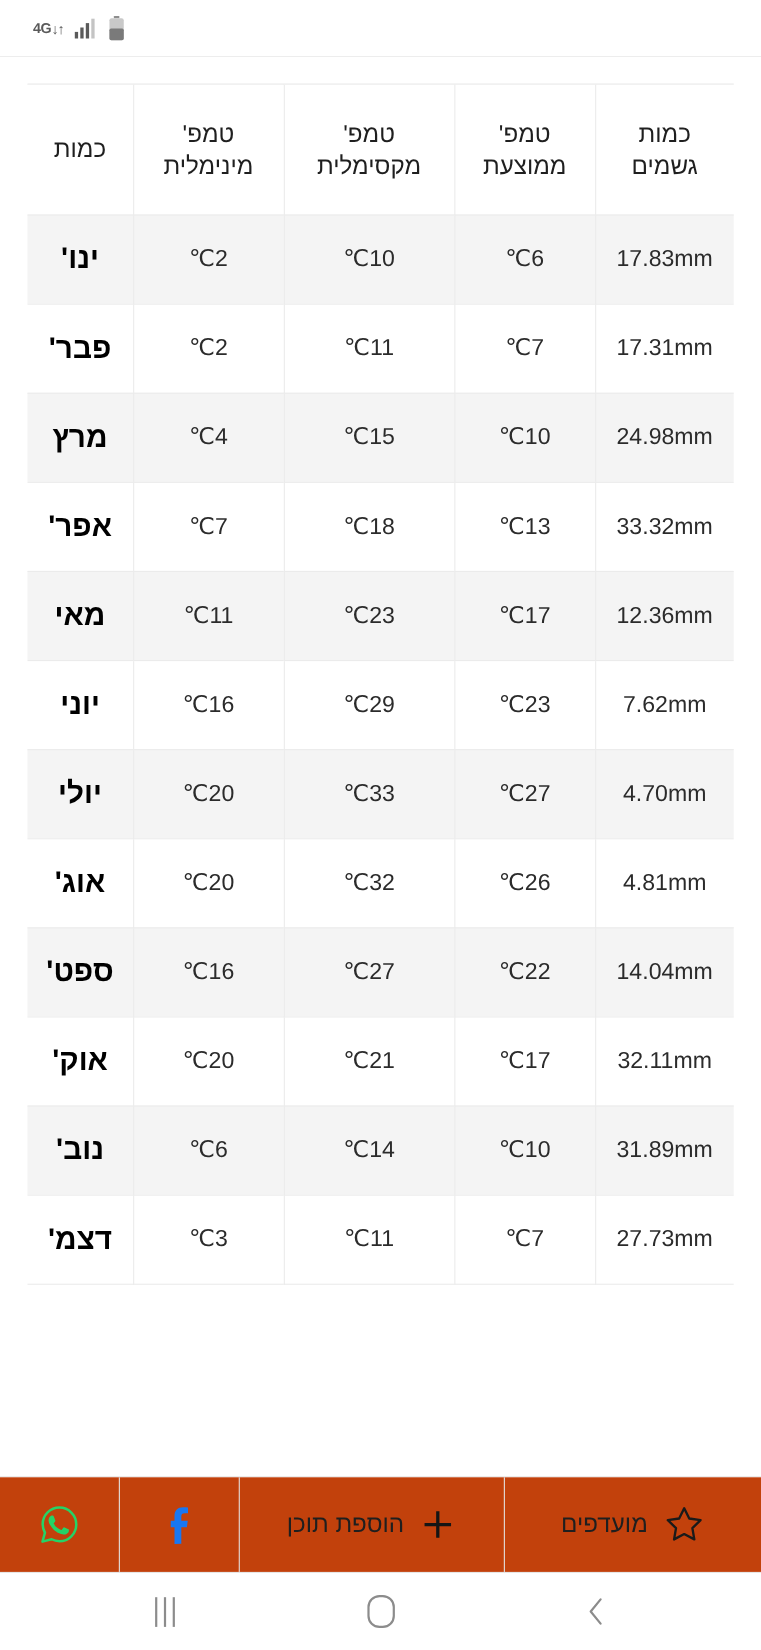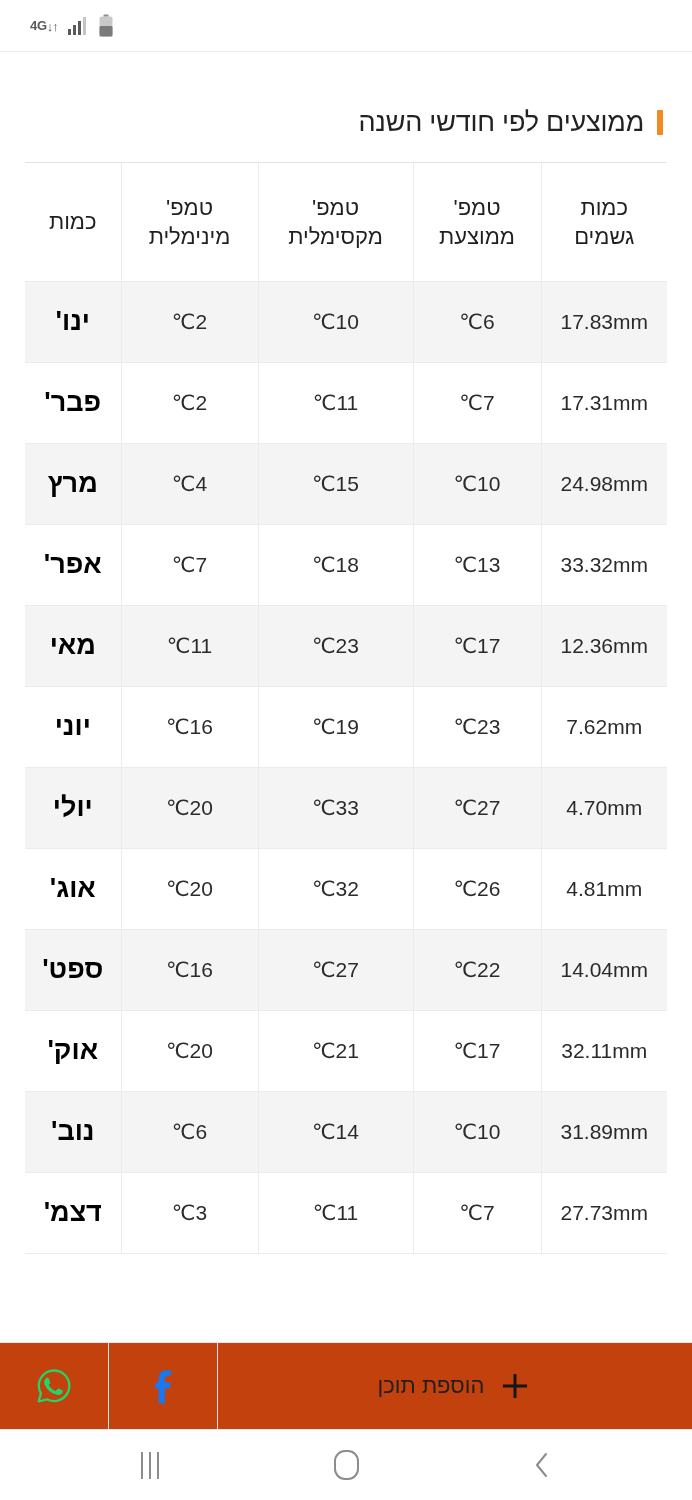--- a/index.html
+++ b/index.html
@@ -251,24 +251,20 @@
         <rect x="5.5" y="0.5" width="5" height="2.2" rx="0.6" fill="#8e8e8e"></rect>
         <rect x="1.5" y="2.5" width="13" height="20" rx="2" fill="#c9c9c9"></rect>
         <rect x="1.5" y="12" width="13" height="10.5" rx="1.5" fill="#7a7a7a"></rect>
       </svg>
     </span>
   </div>
 </div>
 
 <div class="content">
 
-  <div class="page-title-row">
-    <span class="title-accent"></span>
-    <h1 class="page-title">ממוצעים לפי חודשי השנה</h1>
-  </div>
 
   <div class="table-wrap">
     <table class="wx">
       <colgroup>
         <col class="c-rain">
           <col class="c-avg">
           <col class="c-max">
           <col class="c-min">
           <col class="c-month">
       </colgroup>
@@ -313,21 +309,21 @@
         <tr class="alt">
           <td>12.36mm</td>
           <td>17℃</td>
           <td>23℃</td>
           <td>11℃</td>
           <td class="month">מאי</td>
         </tr>
         <tr>
           <td>7.62mm</td>
           <td>23℃</td>
-          <td>19℃</td>
+          <td>29℃</td>
           <td>16℃</td>
           <td class="month">יוני</td>
         </tr>
         <tr class="alt">
           <td>4.70mm</td>
           <td>27℃</td>
           <td>33℃</td>
           <td>20℃</td>
           <td class="month">יולי</td>
         </tr>
@@ -366,20 +362,28 @@
           <td>3℃</td>
           <td class="month">דצמ'</td>
         </tr>
       </tbody>
     </table>
   </div>
 </div>
 
 <div class="bottom-bar">
 
+  <div class="bb-item bb-fav">
+    <span class="bb-icon">
+      <svg width="38" height="38" viewBox="0 0 24 24" aria-hidden="true">
+        <path d="M12 2.6l2.9 5.9 6.5.95-4.7 4.58 1.11 6.47L12 17.44 6.19 20.5l1.11-6.47L2.6 9.45l6.5-.95z" fill="none" stroke="#1a1a1a" stroke-width="1.35" stroke-linejoin="round"></path>
+      </svg>
+    </span>
+    <span>מועדפים</span>
+  </div>
 
   <div class="bb-item bb-add">
     <span class="bb-icon">
       <svg width="34" height="34" viewBox="0 0 24 24" aria-hidden="true">
         <path d="M12 3.5v17M3.5 12h17" stroke="#151515" stroke-width="2.1" stroke-linecap="butt"></path>
       </svg>
     </span>
     <span>הוספת תוכן</span>
   </div>
 

